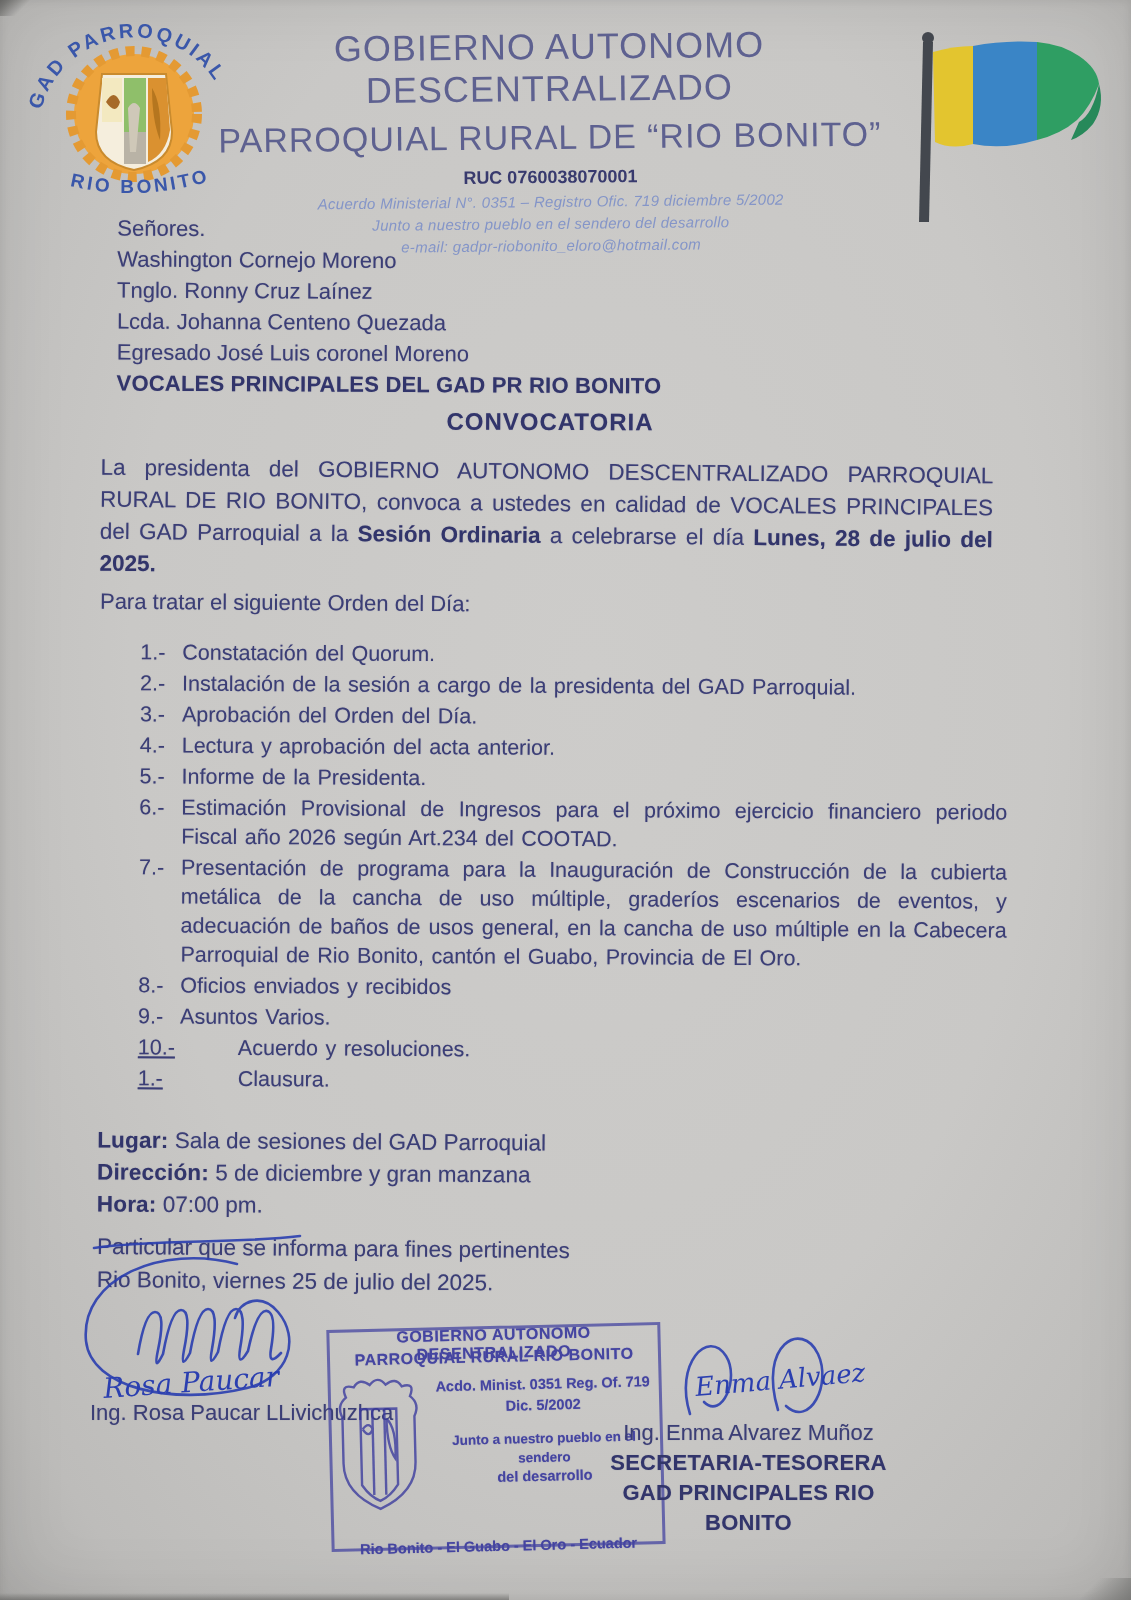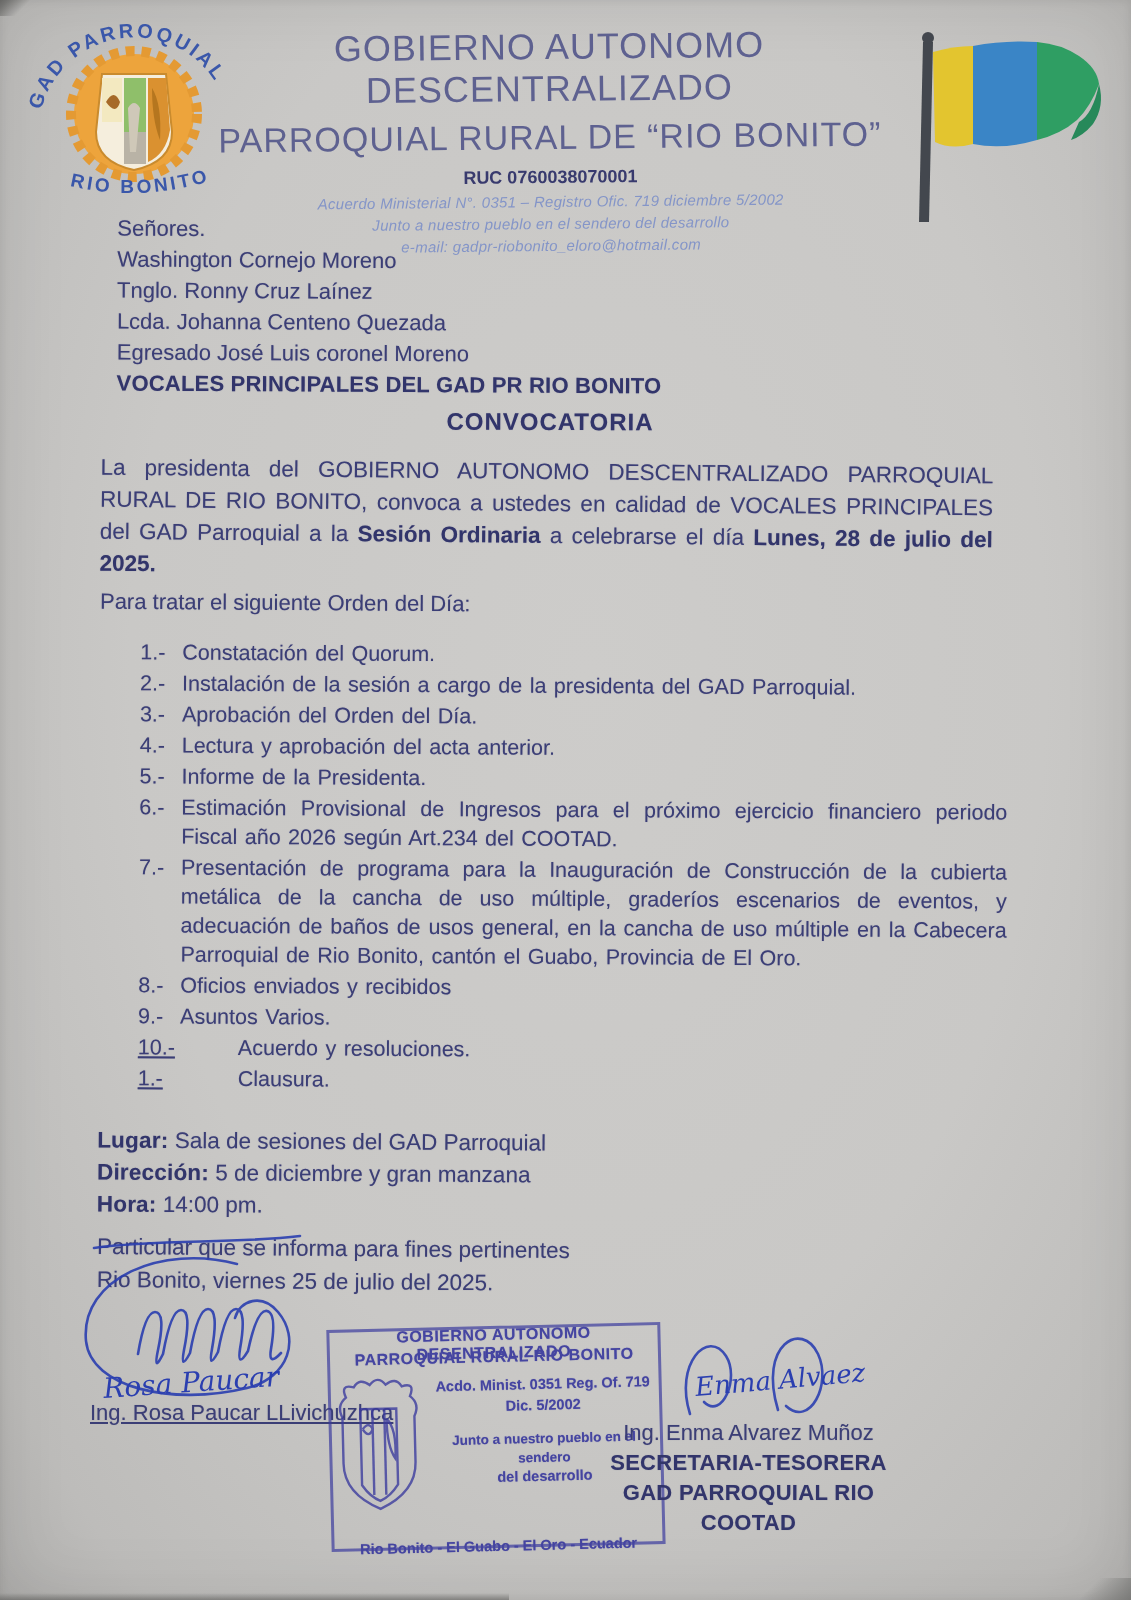--- a/index.html
+++ b/index.html
@@ -55,21 +55,21 @@
   
   .details{position:absolute;left:97px;top:1126px;font-size:22.5px;line-height:32px;transform:rotate(0.4deg);}
   .details .b{letter-spacing:.2px;}
 
   
   .closing{position:absolute;left:97px;top:1232px;font-size:22.5px;line-height:33px;transform:rotate(0.5deg);}
 
   
   .sig-rosa{position:absolute;left:42px;top:1226px;width:330px;height:215px;pointer-events:none;}
   .pres-block{position:absolute;left:84px;top:1398px;width:310px;text-align:center;font-size:22px;line-height:30px;}
-  .pres-name{text-align:left;padding-left:6px;text-decoration:underline;}
+  .pres-name{text-align:left;padding-left:6px;}
   .role{font-weight:700;color:#32356b;letter-spacing:.3px;}
 
   .stamp{position:absolute;left:327px;top:1320px;width:338px;height:238px;transform:rotate(-1.4deg);
     color:#3a3a9e;opacity:.92;}
   .stamp-box{position:absolute;inset:6px 2px 10px 2px;border:3px solid rgba(58,58,158,.75);}
   .stamp-inner{position:relative;width:100%;height:100%;font-weight:700;
     text-shadow:0 0 1px rgba(58,58,158,.5);}
   .st-l1{position:absolute;top:6px;left:0;right:0;text-align:center;font-size:16px;letter-spacing:.5px;}
   .st-l2{position:absolute;top:28px;left:0;right:0;text-align:center;font-size:16px;letter-spacing:.5px;}
   .st-shield{position:absolute;left:6px;top:52px;width:92px;height:140px;}
@@ -190,21 +190,21 @@
       </div>
     <div class="row">
         <span class="num num-wide">1.-</span>
         <span class="atext">Clausura.</span>
       </div>
   </div>
 
   <div class="details ink">
     <div><span class="b">Lugar:</span><span> Sala de sesiones del GAD Parroquial</span></div>
     <div><span class="b">Dirección:</span><span> 5 de diciembre y gran manzana</span></div>
-    <div><span class="b">Hora:</span><span> 14:00 pm.</span></div>
+    <div><span class="b">Hora:</span><span> 07:00 pm.</span></div>
   </div>
 
   <div class="closing ink">
     <div>Particular que se informa para fines pertinentes</div>
     <div>Rio Bonito, viernes 25 de julio del 2025.</div>
   </div>
 
   <svg class="sig-rosa" viewBox="0 0 330 215">
     <g fill="none" stroke="#2b3fb0" stroke-width="2.6" stroke-linecap="round" opacity=".9">
       <path d="M 52,22 C 115,13 195,18 258,10"></path>
@@ -247,15 +247,15 @@
     <g fill="none" stroke="#2b3fb0" stroke-width="2.6" stroke-linecap="round" opacity=".9">
       <path d="M 30,98 C 14,48 48,12 66,40 C 80,62 62,104 44,86"></path>
       <path d="M 118,94 C 98,28 142,4 158,38 C 172,68 150,112 126,90"></path>
     </g>
     <text x="36" y="80" font-size="26" class="hand" transform="rotate(-5 36 80)">Enma Alvaez</text>
   </svg>
 
   <div class="secr-block ink">
     <div>Ing. Enma Alvarez Muñoz</div>
     <div class="role">SECRETARIA-TESORERA</div>
-    <div class="role">GAD PARROQUIAL RIO COOTAD</div>
+    <div class="role">GAD PRINCIPALES RIO BONITO</div>
   </div>
 </div>
 
 </body></html>

